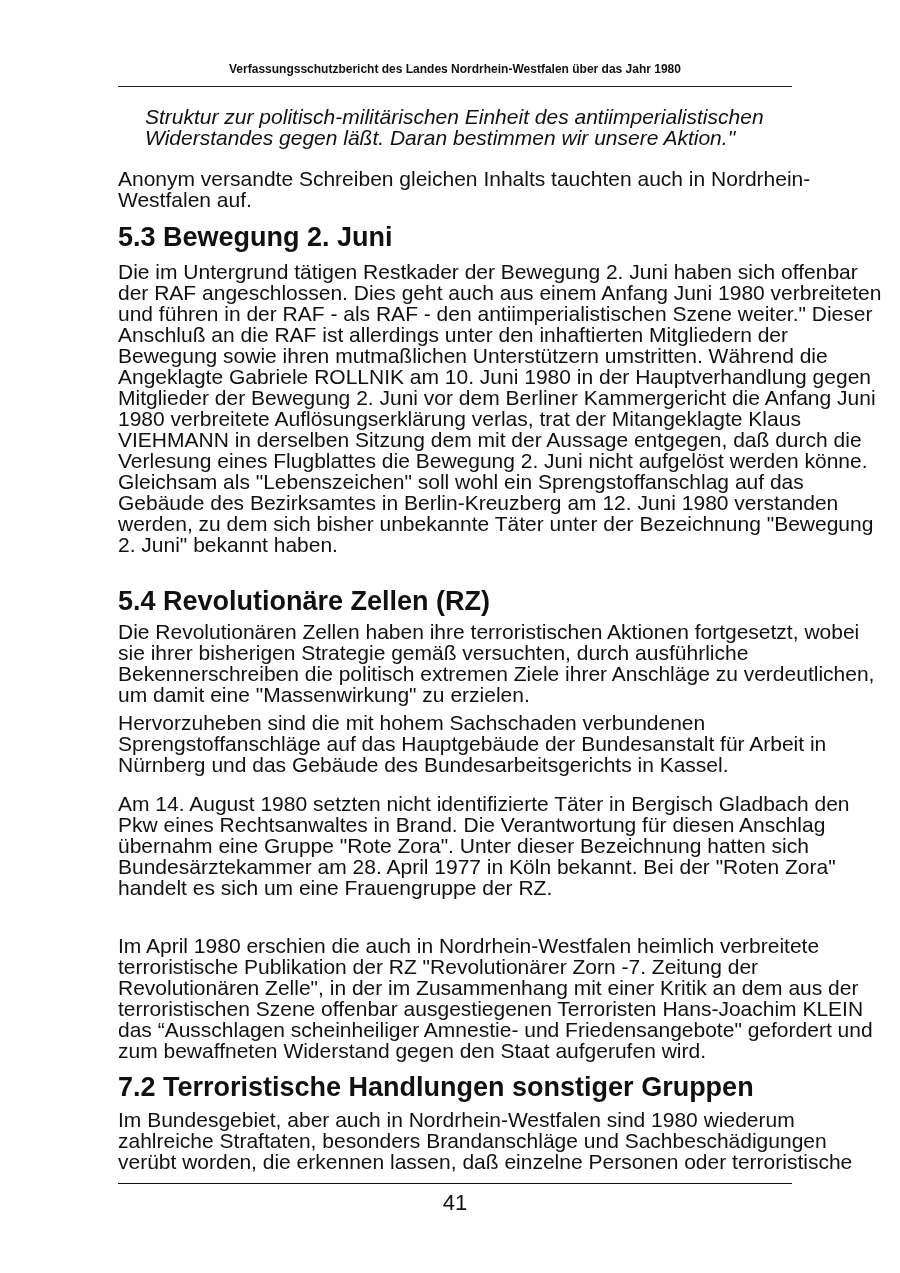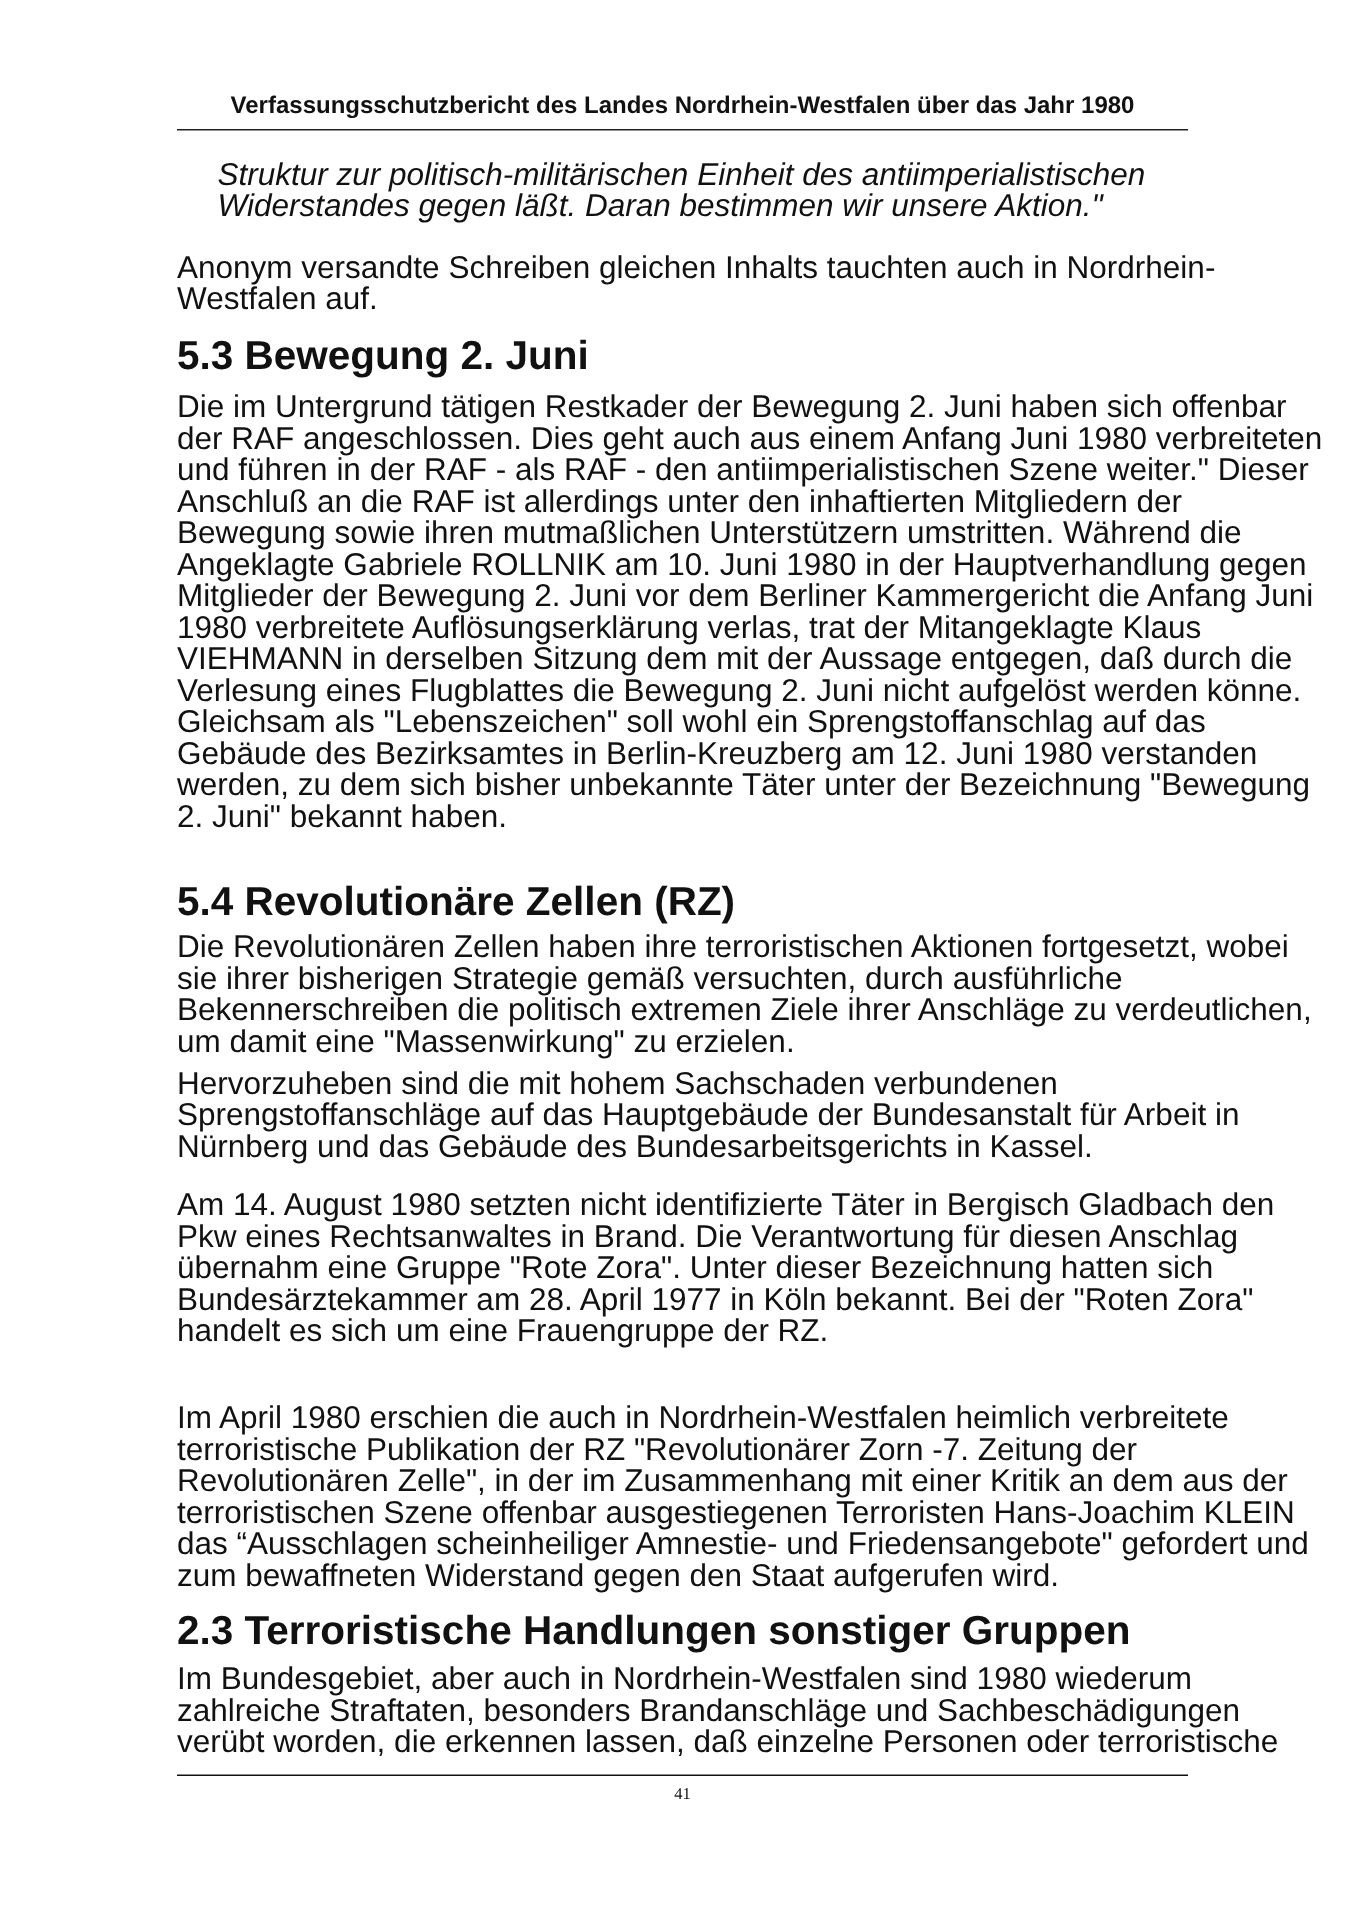--- a/index.html
+++ b/index.html
@@ -1,31 +1,31 @@
 <!DOCTYPE html>
 <html><head>
   <meta charset="utf-8">
   <style>
     html, body { margin: 0; padding: 0; background: #ffffff; }
     body { width: 900px; height: 1273px; position: relative; overflow: hidden;
            font-family: "Liberation Sans", sans-serif; color: #111111; }
     .page-header { position: absolute; left: 118px; width: 674px; top: 62px;
-                   text-align: center; font-size: 16px; font-weight: bold; letter-spacing: 0; }
+                   text-align: center; font-size: 12px; font-weight: bold; letter-spacing: 0; }
     .rule { position: absolute; left: 118px; width: 674px; height: 0;
             border-top: 1px solid #222; }
     .rule.top { top: 86px; }
     .rule.bottom { top: 1183px; border-top: 1.5px solid #111; }
     .block { position: absolute; left: 118px; width: 690px; font-size: 21px;
              line-height: 21px; white-space: nowrap; }
     .block .ln { display: block; }
     .quote { left: 145px; font-style: italic; }
     .heading { position: absolute; left: 118px; font-size: 27px; font-weight: bold;
                line-height: 26px; white-space: nowrap; }
     .page-number { position: absolute; left: 118px; width: 674px; top: 1190px;
-                   text-align: center; font-size: 11px; font-family: Liberation Serif, serif; }
+                   text-align: center; font-size: 22px; }
   </style>
 </head>
 <body>
 
 <div class="page-header">Verfassungsschutzbericht des Landes Nordrhein-Westfalen über das Jahr 1980</div>
 <div class="rule top"></div>
 
 <div class="block quote" style="top:106px;">
   <span class="ln">Struktur zur politisch-militärischen Einheit des antiimperialistischen</span>
   <span class="ln">Widerstandes gegen läßt. Daran bestimmen wir unsere Aktion."</span>
@@ -75,21 +75,21 @@
 </div>
 <div class="block" style="top:935px;">
   <span class="ln">Im April 1980 erschien die auch in Nordrhein-Westfalen heimlich verbreitete</span>
   <span class="ln">terroristische Publikation der RZ "Revolutionärer Zorn -7. Zeitung der</span>
   <span class="ln">Revolutionären Zelle", in der im Zusammenhang mit einer Kritik an dem aus der</span>
   <span class="ln">terroristischen Szene offenbar ausgestiegenen Terroristen Hans-Joachim KLEIN</span>
   <span class="ln">das “Ausschlagen scheinheiliger Amnestie- und Friedensangebote" gefordert und</span>
   <span class="ln">zum bewaffneten Widerstand gegen den Staat aufgerufen wird.</span>
 </div>
 
-<div class="heading" style="top:1074px;">2.3 Terroristische Handlungen sonstiger Gruppen</div>
+<div class="heading" style="top:1074px;">7.2 Terroristische Handlungen sonstiger Gruppen</div>
 <div class="block" style="top:1109px;">
   <span class="ln">Im Bundesgebiet, aber auch in Nordrhein-Westfalen sind 1980 wiederum</span>
   <span class="ln">zahlreiche Straftaten, besonders Brandanschläge und Sachbeschädigungen</span>
   <span class="ln">verübt worden, die erkennen lassen, daß einzelne Personen oder terroristische</span>
 </div>
 
 <div class="rule bottom"></div>
 <div class="page-number">41</div>
 
 </body></html>

